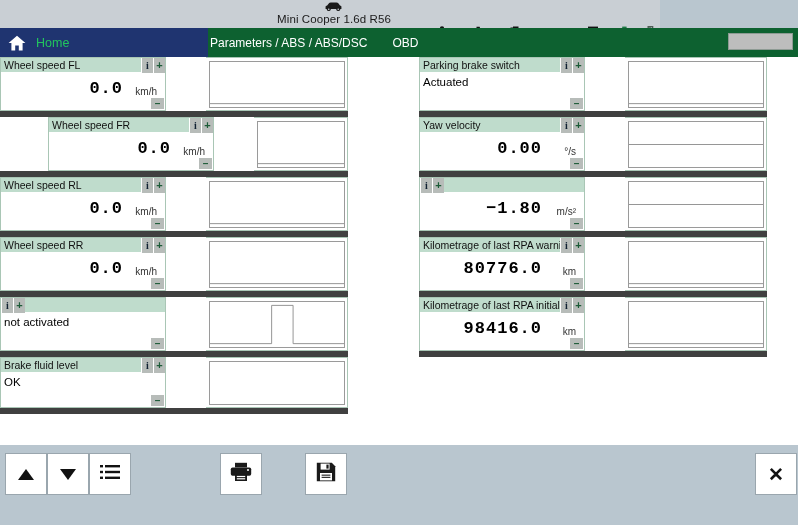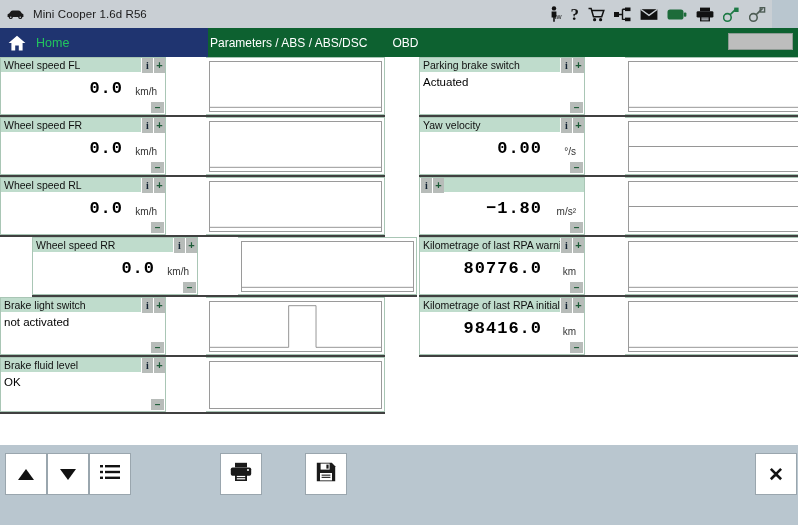--- a/index.html
+++ b/index.html
@@ -6,23 +6,23 @@
   html, body {
     width: 798px; height: 525px;
     font-family: "Liberation Sans", sans-serif;
     background: #b9c6cf;
     overflow: hidden;
   }
   #app { position: relative; width: 798px; height: 525px; }
 
   
   .titlebar {
-    position: absolute; left: 0; top: 0; width: 772px; height: 28px;
+    position: absolute; left: 0; top: 0; width: 660px; height: 28px;
     background: #c9cfd4;
-    display: flex; align-items: center;
+    display: flex; align-items: center; flex-direction: column;
   }
   .titlebar .car-icon { margin-left: 6px; display: flex; align-items: center; }
   .titlebar .vehicle-name {
     margin-left: 8px; font-size: 11.5px; color: #1b1b1b; letter-spacing: .1px;
   }
   .tb-icons {
     margin-left: auto; margin-right: 6px;
     display: flex; align-items: center; gap: 9px;
   }
   .tb-icons .ic { display: flex; align-items: center; justify-content: center; }
@@ -56,22 +56,22 @@
     position: absolute; left: 0; top: 57px; width: 798px; height: 388px;
     background: #ffffff;
   }
   .col-pair { position: absolute; top: 0; }
   .col-left-pair  { left: 0;   width: 399px; }
   .col-right-pair { left: 399px; width: 399px; padding-left: 20px; }
 
   .param-row {
     position: relative;
     display: flex;
-    width: 385px;
-    border-bottom: 2px solid #404040;
+    width: 348px;
+    border-bottom: 6px solid #404040;
     gap: 40px;
   }
   .pbox {
     width: 166px;
     border: 1px solid #a9c6b5;
     background: #ffffff;
     position: relative;
     display: flex; flex-direction: column;
   }
   .pbox-head {
@@ -261,21 +261,21 @@
             </div>
           </div>
           <div class="gbox">
             <div class="graph-inner">
               <svg class="trace-svg" viewBox="0 0 100 40" preserveAspectRatio="none">
                 <line x1="0" y1="37" x2="100" y2="37" stroke="#8a8a8a" stroke-width="0.9" vector-effect="non-scaling-stroke"></line>
               </svg>
             </div>
           </div>
         </div>
-        <div class="param-row" style="height: 60px;">
+        <div class="param-row" style="height: 60px; padding-left: 48px;">
           <div class="pbox">
             <div class="pbox-head">
               <span class="pbox-title">Wheel speed FR</span>
               <span class="hbtn info">i</span>
               <span class="hbtn plus">+</span>
             </div>
             <div class="pbox-body">
               <span class="val-num">0.0</span>
               <span class="val-unit">km/h</span>
               <span class="minus">–</span>
@@ -303,21 +303,21 @@
             </div>
           </div>
           <div class="gbox">
             <div class="graph-inner">
               <svg class="trace-svg" viewBox="0 0 100 40" preserveAspectRatio="none">
                 <line x1="0" y1="37" x2="100" y2="37" stroke="#8a8a8a" stroke-width="0.9" vector-effect="non-scaling-stroke"></line>
               </svg>
             </div>
           </div>
         </div>
-        <div class="param-row" style="height: 60px; margin-left: 32px;">
+        <div class="param-row" style="height: 60px;">
           <div class="pbox">
             <div class="pbox-head">
               <span class="pbox-title">Wheel speed RR</span>
               <span class="hbtn info">i</span>
               <span class="hbtn plus">+</span>
             </div>
             <div class="pbox-body">
               <span class="val-num">0.0</span>
               <span class="val-unit">km/h</span>
               <span class="minus">–</span>
@@ -327,21 +327,20 @@
             <div class="graph-inner">
               <svg class="trace-svg" viewBox="0 0 100 40" preserveAspectRatio="none">
                 <line x1="0" y1="37" x2="100" y2="37" stroke="#8a8a8a" stroke-width="0.9" vector-effect="non-scaling-stroke"></line>
               </svg>
             </div>
           </div>
         </div>
         <div class="param-row" style="height: 60px;">
           <div class="pbox">
             <div class="pbox-head">
-              <span class="pbox-title">Brake light switch</span>
               <span class="hbtn info">i</span>
               <span class="hbtn plus">+</span>
             </div>
             <div class="pbox-body">
               <span class="val-text">not activated</span>
               <span class="minus">–</span>
             </div>
           </div>
           <div class="gbox">
             <div class="graph-inner">

